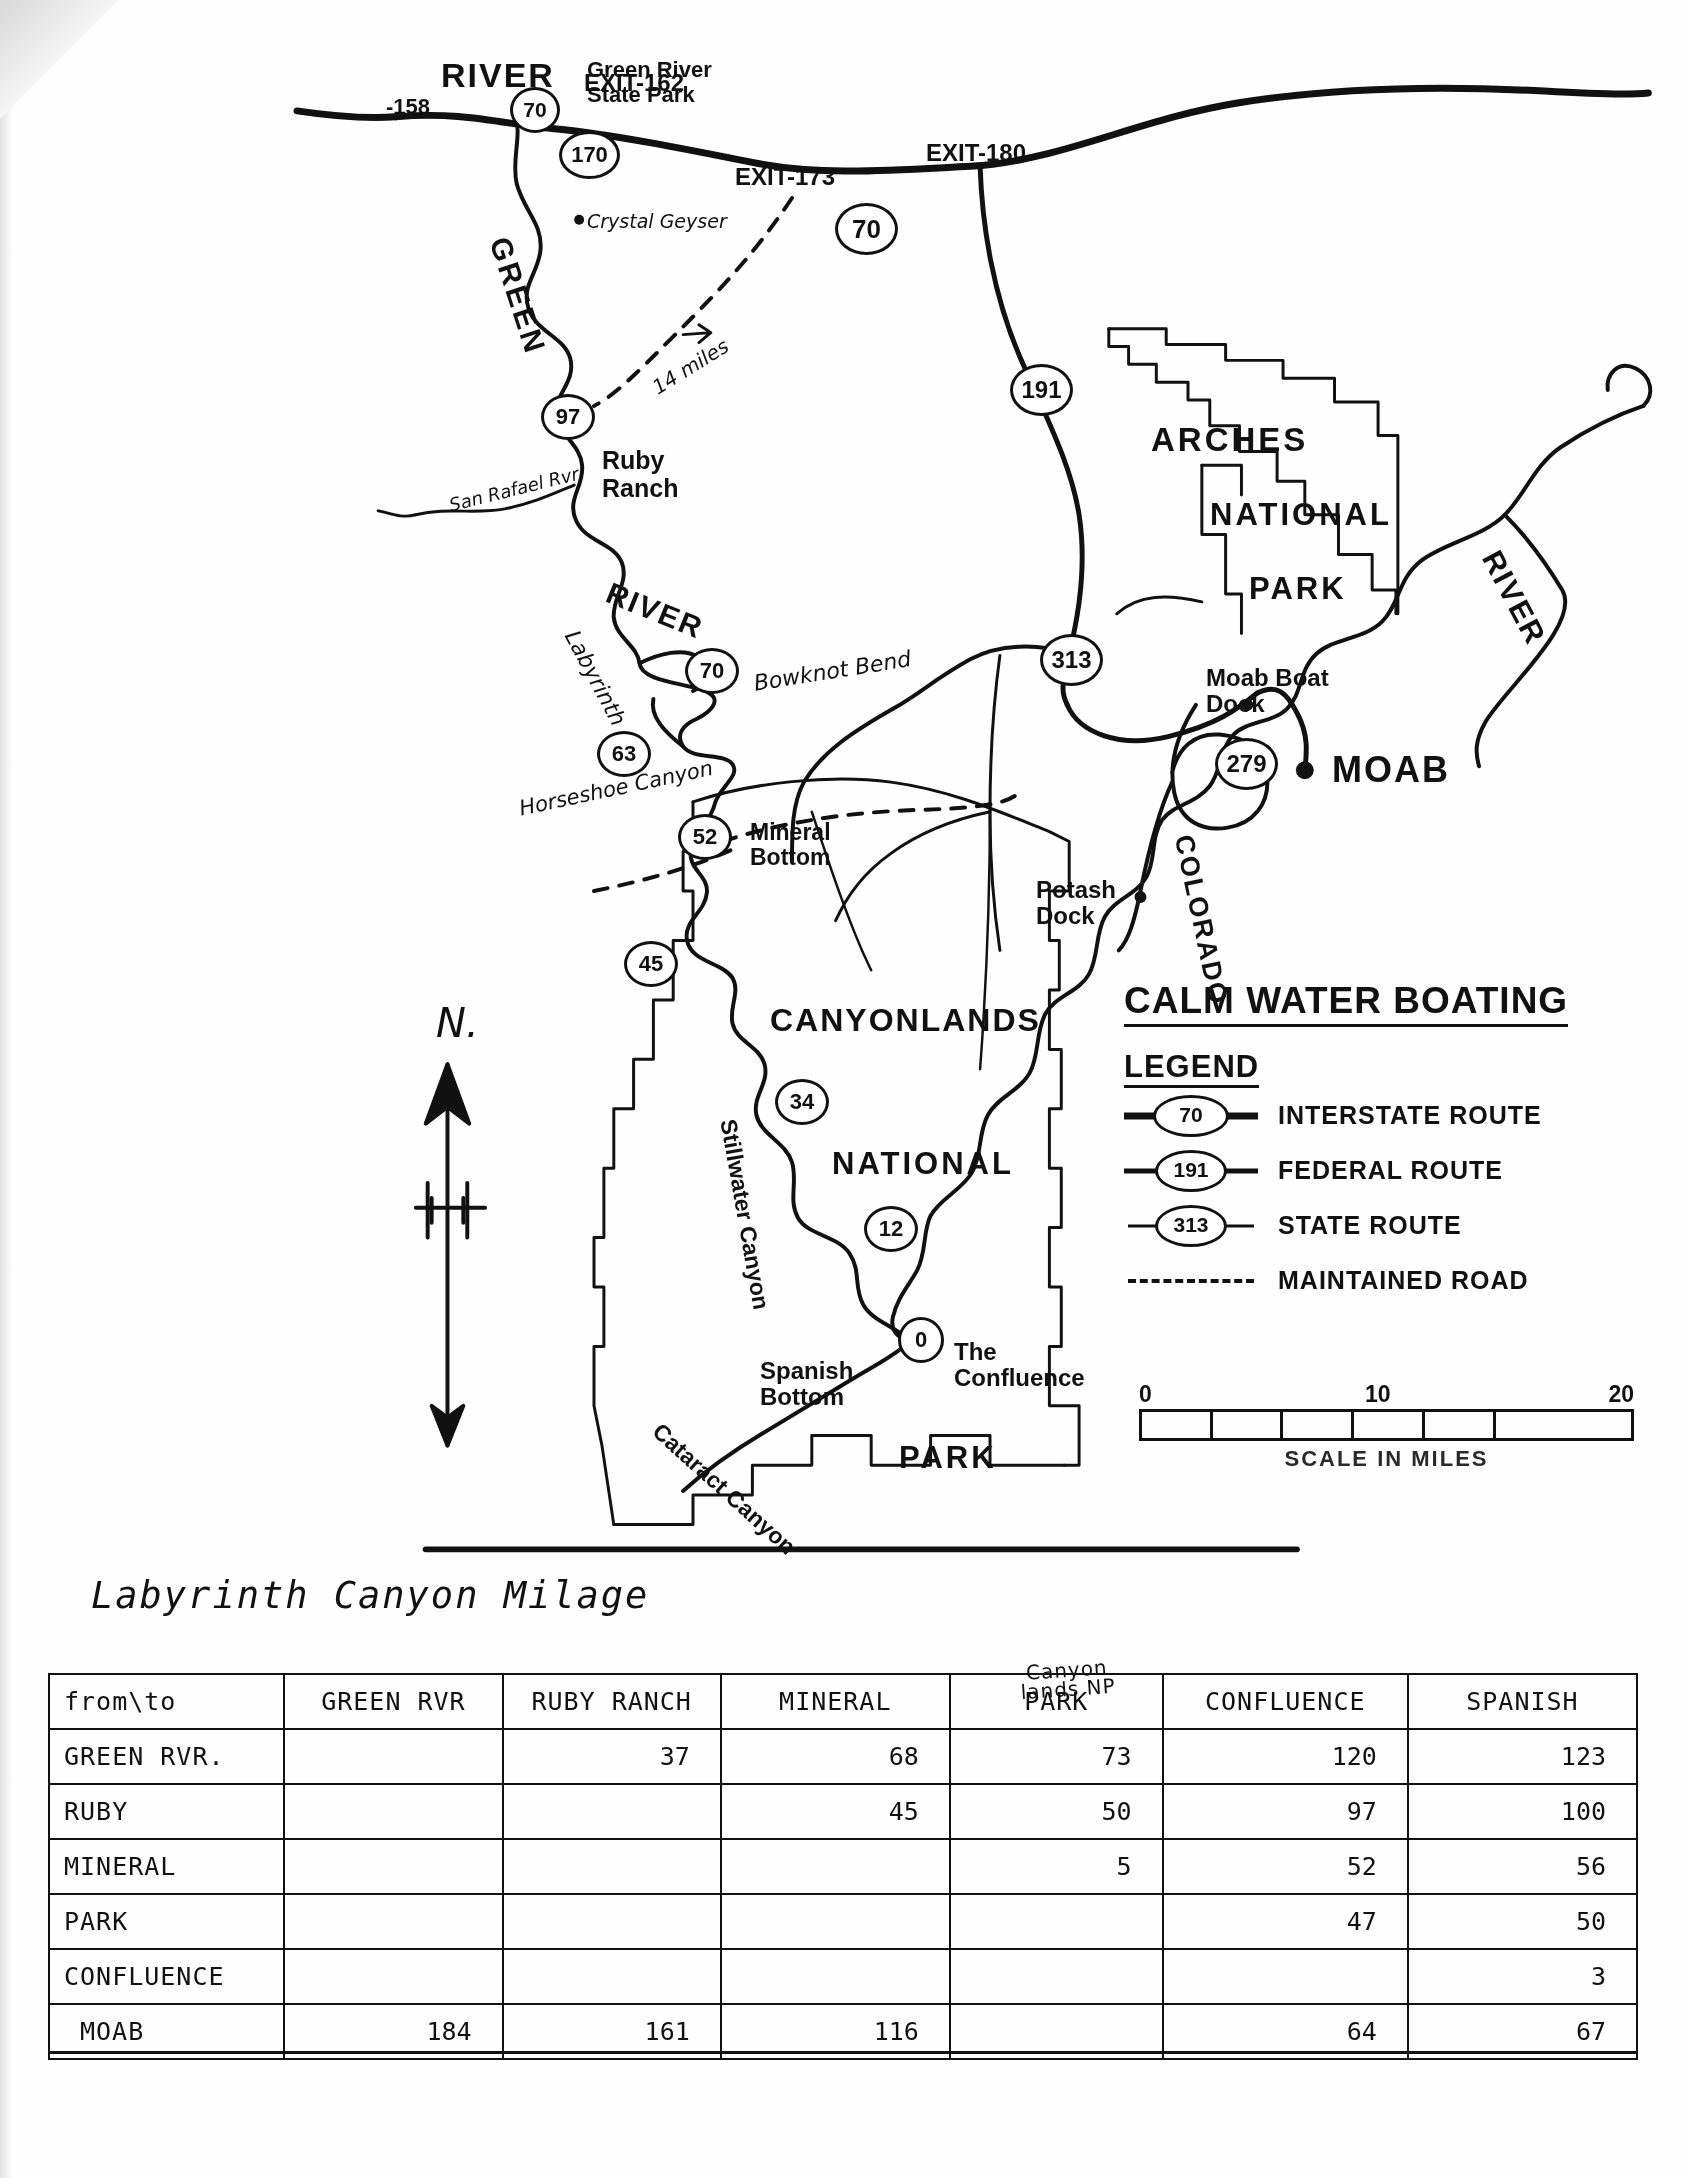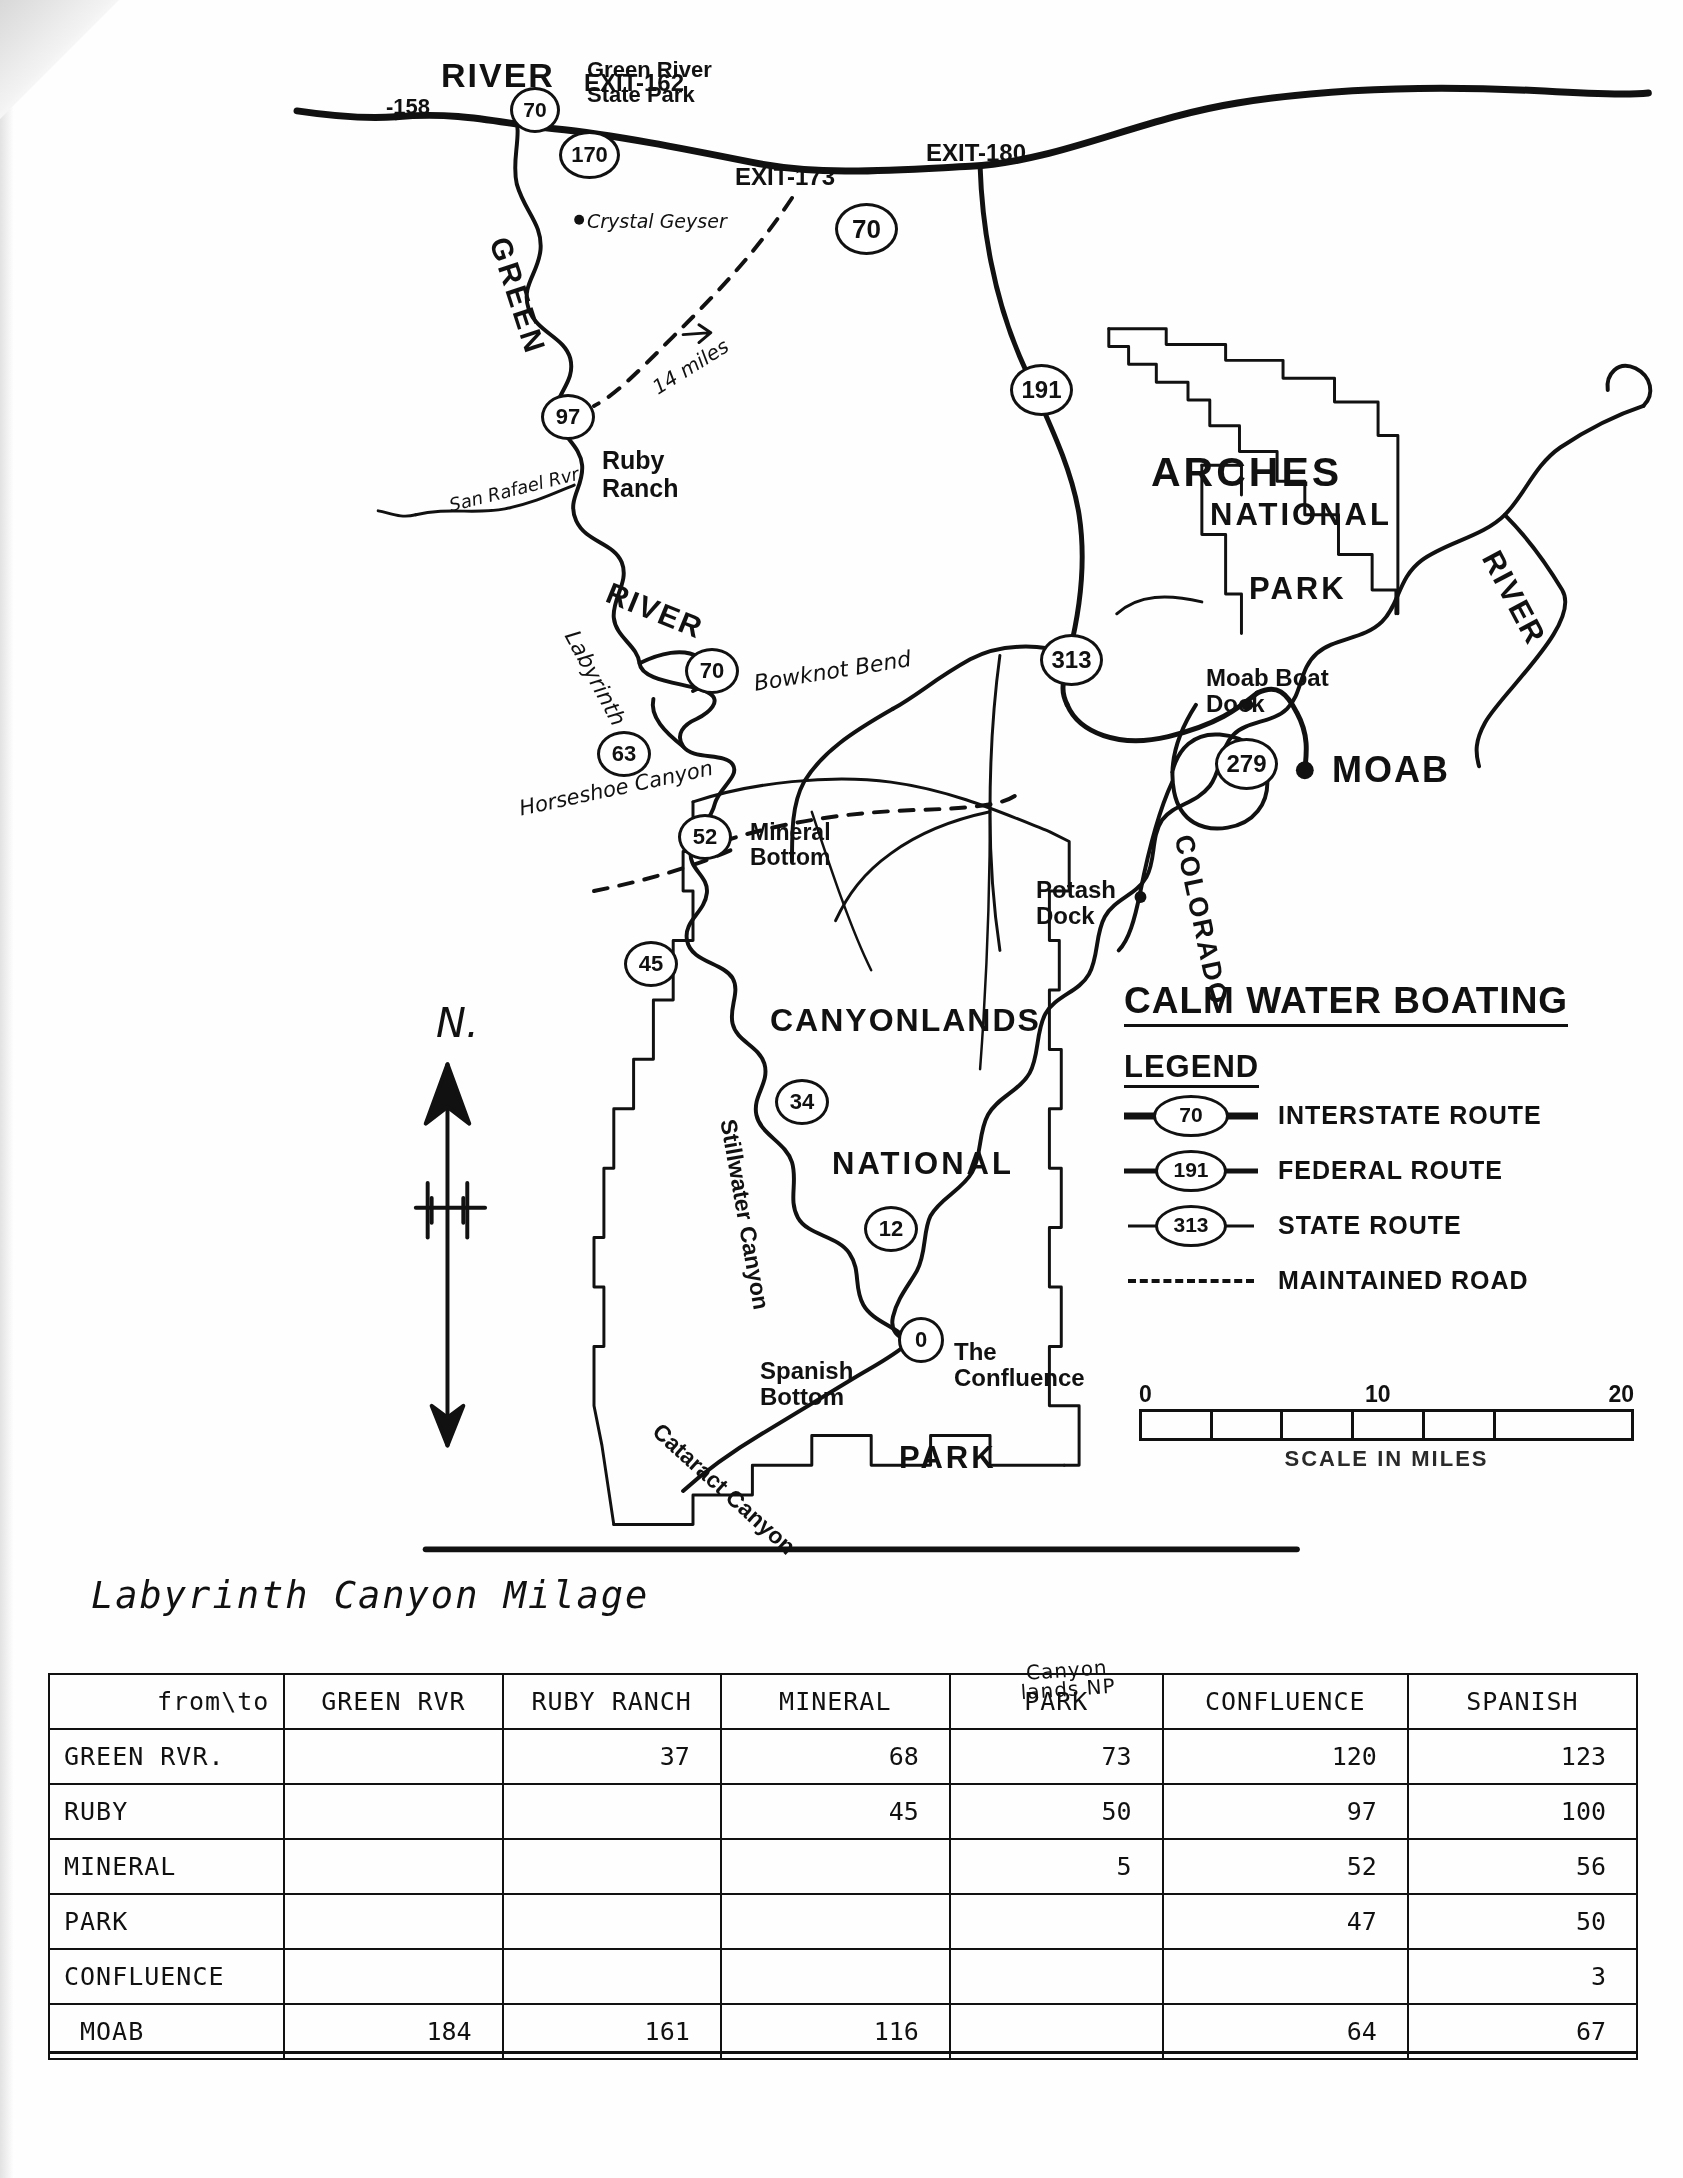--- a/index.html
+++ b/index.html
@@ -206,21 +206,21 @@
   }
   #mileage-table td, #mileage-table th {
     border: 2px solid #111;
     height: 53px;
     padding: 0 14px;
     font-weight: normal;
   }
   #mileage-table th { letter-spacing: 1px; }
   #mileage-table .rowhead { text-align: left; letter-spacing: 1px; }
   #mileage-table .num { text-align: right; padding-right: 30px; }
-  #mileage-table .col0 { width: 228px; text-align: right; }
+  #mileage-table .col0 { width: 228px; }
   #mileage-table .colx { width: 243px; }
   .bottom-rule {
     position: absolute;
     left: 48px;
     top: 2051px;
     width: 1590px;
     height: 3px;
     background: #111;
   }
   .canyonlands-scribble {
@@ -414,21 +414,21 @@
     <div class="map-label" style="left:602px; top:447px; font-size:25px; white-space:pre; line-height:1.1;">Ruby
 Ranch</div>
     <div class="map-label hand" style="left:447px; top:495px; font-size:18px; transform:rotate(-14deg); transform-origin:left top;">San Rafael Rvr.</div>
     <div class="map-label" style="left:614px; top:576px; font-size:30px; letter-spacing:2px; transform:rotate(22deg); transform-origin:left top;">RIVER</div>
     <div class="map-label hand" style="left:582px; top:626px; font-size:22px; transform:rotate(62deg); transform-origin:left top;">Labyrinth</div>
     <div class="map-label hand" style="left:752px; top:671px; font-size:22px; transform:rotate(-9deg); transform-origin:left top;">Bowknot Bend</div>
     <div class="map-label hand" style="left:517px; top:797px; font-size:21px; transform:rotate(-12deg); transform-origin:left top;">Horseshoe Canyon</div>
     <div class="map-label" style="left:750px; top:820px; font-size:23px; white-space:pre; line-height:1.1;">Mineral
 Bottom</div>
 
-    <div class="map-label" style="left:1151px; top:421px; font-size:41px; letter-spacing:3px;margin-top:28px;">ARCHES</div>
+    <div class="map-label" style="left:1151px; top:421px; font-size:33px; letter-spacing:3px;">ARCHES</div>
     <div class="map-label" style="left:1210px; top:497px; font-size:31px; letter-spacing:3px;">NATIONAL</div>
     <div class="map-label" style="left:1249px; top:571px; font-size:31px; letter-spacing:3px;">PARK</div>
     <div class="map-label" style="left:1505px; top:545px; font-size:30px; letter-spacing:2px; transform:rotate(62deg); transform-origin:left top;">RIVER</div>
     <div class="map-label" style="left:1198px; top:832px; font-size:27px; letter-spacing:2px; transform:rotate(78deg); transform-origin:left top;">COLORADO</div>
     <div class="map-label" style="left:1332px; top:749px; font-size:36px; letter-spacing:2px;">MOAB</div>
     <div class="map-label" style="left:1206px; top:665px; font-size:24px; white-space:pre; line-height:1.1;">Moab Boat
 Dock</div>
     <div class="map-label" style="left:1036px; top:877px; font-size:24px; white-space:pre; line-height:1.1;">Potash
 Dock</div>
 

